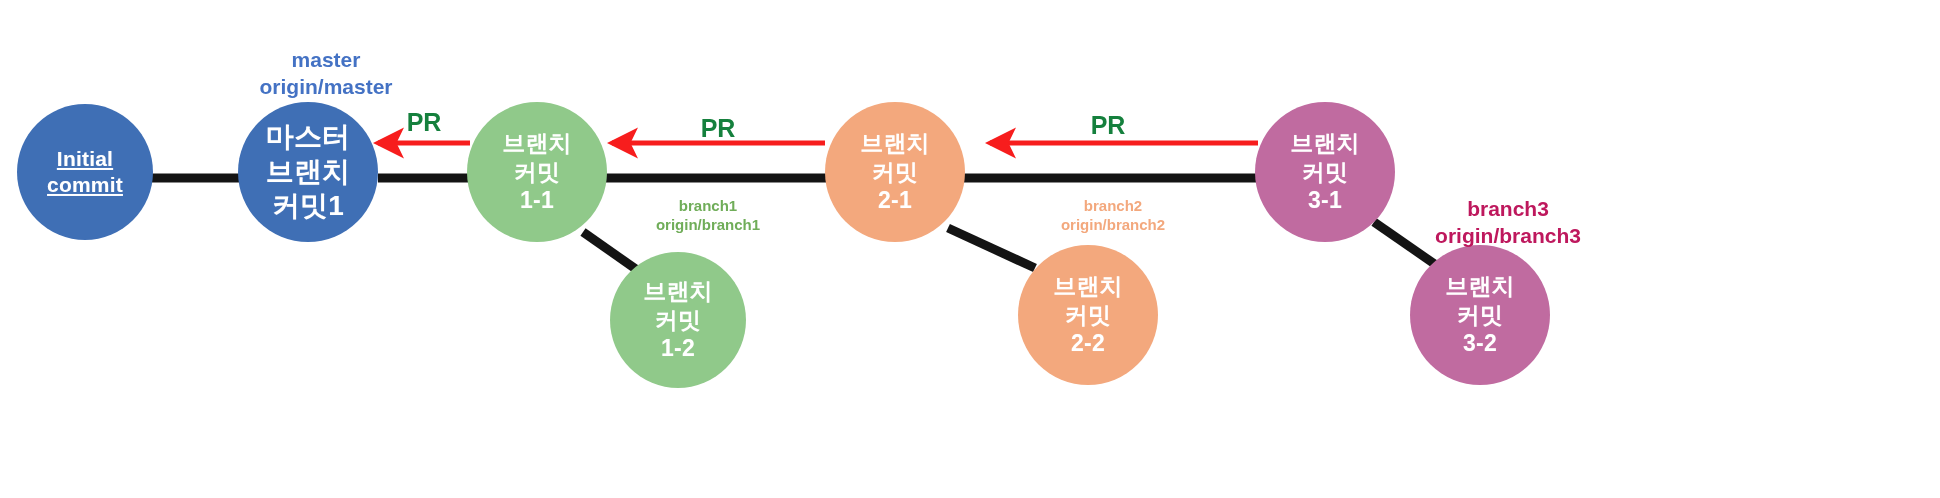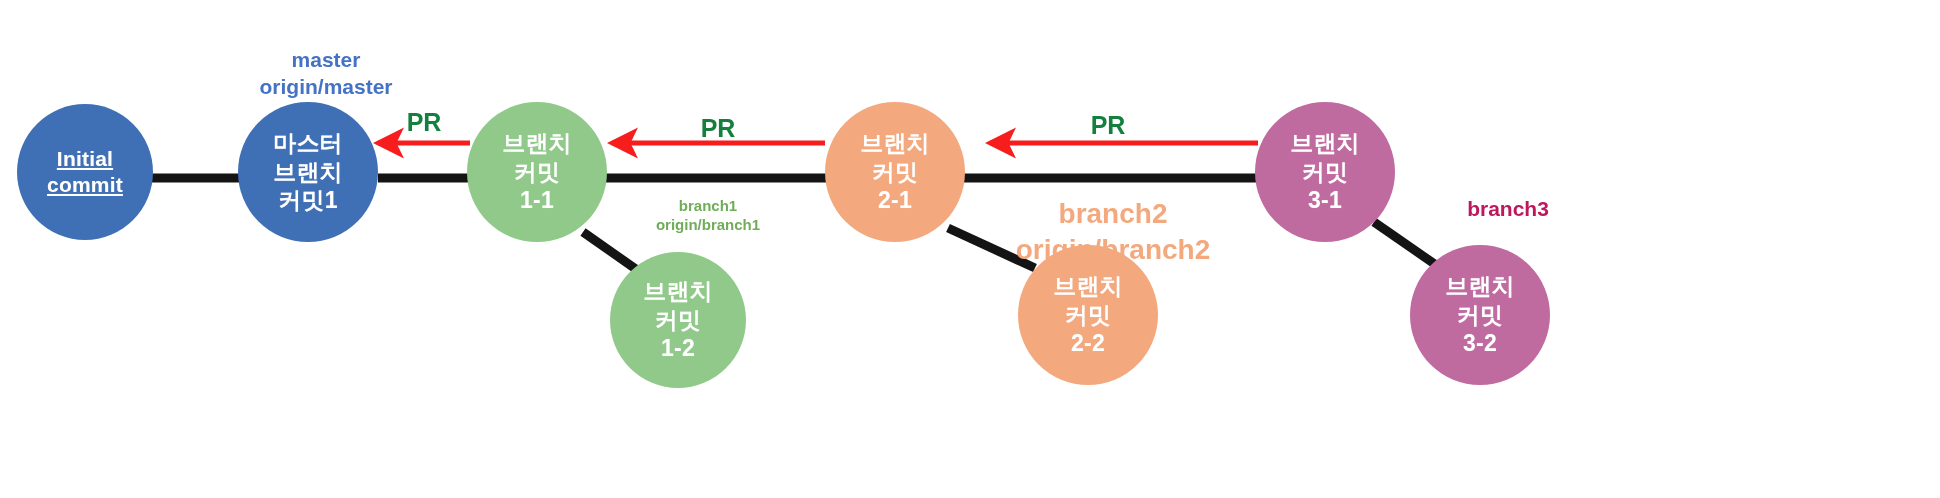--- a/index.html
+++ b/index.html
@@ -92,21 +92,21 @@
         <line x1="825" y1="143" x2="612" y2="143" stroke="#f71d1d" stroke-width="5" marker-end="url(#pr-arrowhead)"></line>
         <line x1="1258" y1="143" x2="990" y2="143" stroke="#f71d1d" stroke-width="5" marker-end="url(#pr-arrowhead)"></line>
       </g>
   </svg>
 
   <div id="node-text-layer">
       <div class="node-label" style="left: 85px; top: 172px; font-size: 21px; text-decoration: underline;">
         <span>Initial</span>
         <span>commit</span>
       </div>
-      <div class="node-label" style="left: 308px; top: 172px; font-size: 23px;">
+      <div class="node-label" style="left: 308px; top: 172px; font-size: 28px;">
         <span>마스터</span>
         <span>브랜치</span>
         <span>커밋1</span>
       </div>
       <div class="node-label" style="left: 537px; top: 172px; font-size: 23px;">
         <span>브랜치</span>
         <span>커밋</span>
         <span>1-1</span>
       </div>
       <div class="node-label" style="left: 678px; top: 320px; font-size: 23px;">
@@ -137,26 +137,27 @@
     </div>
   <div id="ref-text-layer">
       <div class="ref-label" style="left: 308px; top: 47px; color: rgb(68, 114, 196); font-size: 21px;">
         <span>master</span>
         <span>origin/master</span>
       </div>
       <div class="ref-label" style="left: 690px; top: 196px; color: rgb(112, 173, 89); font-size: 15px;">
         <span>branch1</span>
         <span>origin/branch1</span>
       </div>
-      <div class="ref-label" style="left: 1095px; top: 196px; color: rgb(243, 168, 125); font-size: 28px;">
+      <div class="ref-label" style="left: 1095px; top: 196px; color: rgb(243, 168, 125); font-size: 15px;">
         <span>branch2</span>
         <span>origin/branch2</span>
       </div>
       <div class="ref-label" style="left: 1490px; top: 196px; color: #be185d; font-size: 21px;">
         <span>branch3</span>
+        <span>origin/branch3</span>
       </div>
     </div>
   <div id="pr-text-layer">
       <div class="pr-label" style="left: 424px; top: 122px;">PR</div>
       <div class="pr-label" style="left: 718px; top: 128px;">PR</div>
       <div class="pr-label" style="left: 1108px; top: 125px;">PR</div>
     </div>
 
 </div>
 

